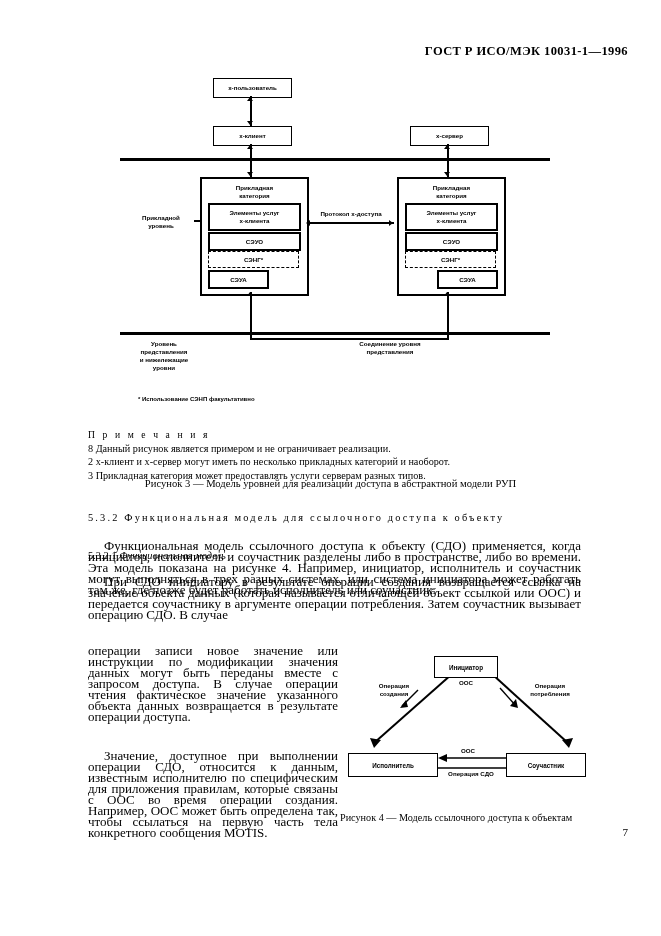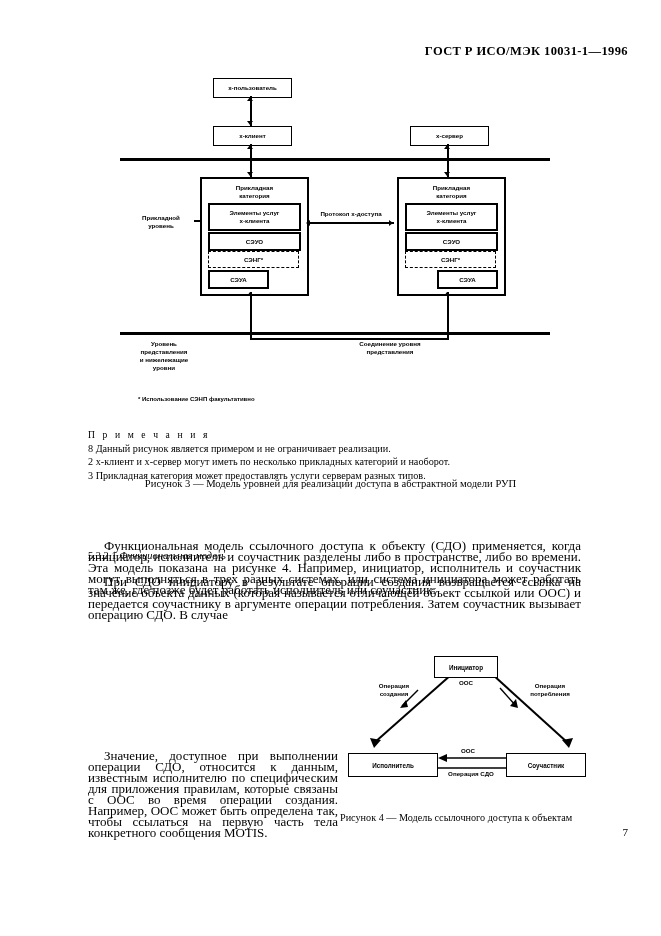--- a/index.html
+++ b/index.html
@@ -152,27 +152,29 @@
 
   <div class="notes">
     <div class="ntitle">П р и м е ч а н и я</div>
     <div class="nline">8  Данный рисунок является примером и не ограничивает реализации.</div>
     <div class="nline">2  x-клиент и x-сервер могут иметь по несколько прикладных категорий и наоборот.</div>
     <div class="nline">3  Прикладная категория может предоставлять услуги серверам разных типов.</div>
   </div>
 
   <div class="fig3cap">Рисунок 3 — Модель уровней для реализации доступа в абстрактной модели РУП</div>
 
+  <div class="h2">5.3.2 Функциональная модель для ссылочного доступа к объекту</div>
   <div class="h3">
     <span>5.3.2.1</span>
     <i>Функциональная модель</i>
   </div>
 
   <div class="para p1 indent">Функциональная модель ссылочного доступа к объекту (СДО) применяется, когда инициатор, исполнитель и соучастник разделены либо в пространстве, либо во времени. Эта модель показана на рисунке 4. Например, инициатор, исполнитель и соучастник могут выполняться в трех разных системах, или система инициатора может работать там же, где позже будет работать исполнитель или соучастник.</div>
   <div class="para p2 indent">При СДО инициатору в результате операции создания возвращается ссылка на значение объекта данных (которая называется отличающей объект ссылкой или ООС) и передается соучастнику в аргументе операции потребления. Затем соучастник вызывает операцию СДО. В случае</div>
+  <div class="para p2b">операции записи новое значение или инструкции по модификации значения данных могут быть переданы вместе с запросом доступа. В случае операции чтения фактическое значение указанного объекта данных возвращается в результате операции доступа.</div>
   <div class="para p3 indent">Значение, доступное при выполнении операции СДО, относится к данным, известным исполнителю по специфическим для приложения правилам, которые связаны с ООС во время операции создания. Например, ООС может быть определена так, чтобы ссылаться на первую часть тела конкретного сообщения MOTIS.</div>
 
   <div class="fig4">
     <svg width="250" height="150">
 
       <line x1="112" y1="26" x2="34" y2="95" stroke="#000" stroke-width="2"></line>
       <polygon points="34,100 30,90 41,92" fill="#000"></polygon>
 
       <line x1="78" y1="42" x2="62" y2="58" stroke="#000" stroke-width="1.4"></line>
       <polygon points="60,60 66,52 68,59" fill="#000"></polygon>

